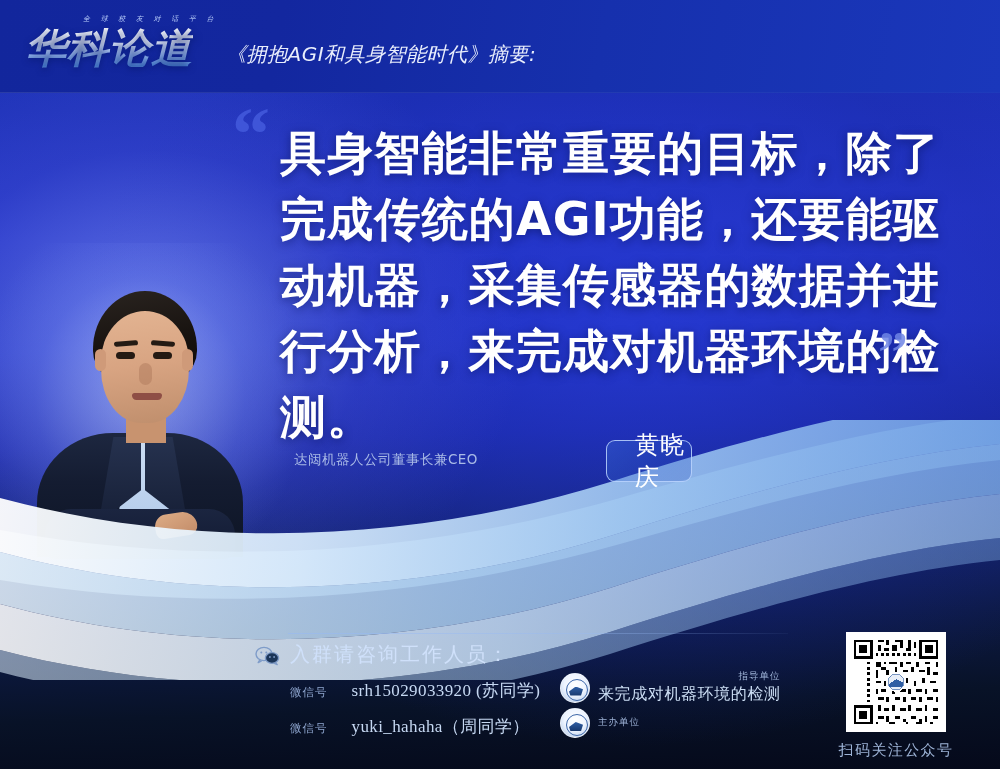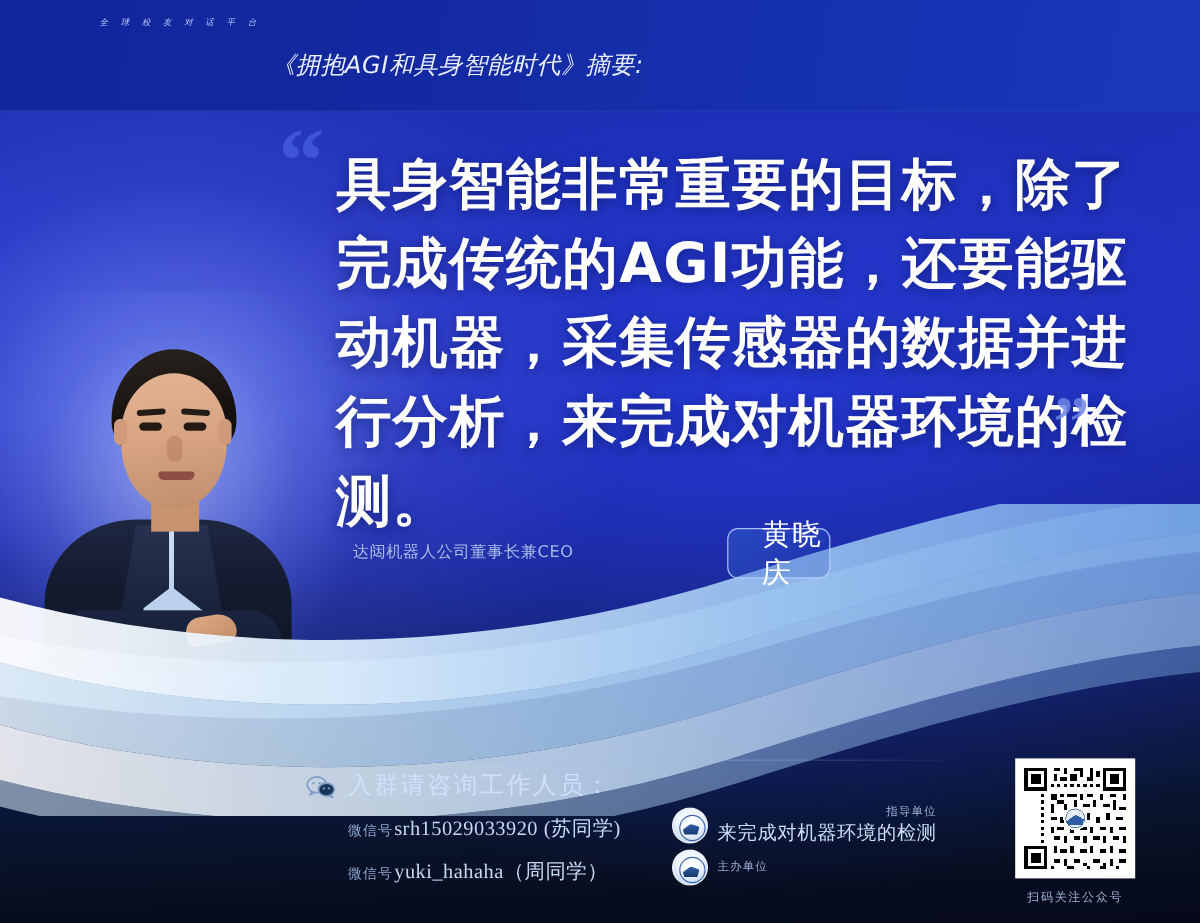--- a/index.html
+++ b/index.html
@@ -153,21 +153,21 @@
   }
   #wechat-icon { position:absolute; left:255px; top:646px; width:26px; height:20px; z-index:7; }
   #join-title {
     position:absolute; left:290px; top:641px; z-index:7;
     font-size:20px; color:#cfe0fa; letter-spacing:2px; white-space:nowrap;
     font-family:"DejaVu Sans",sans-serif;
   }
   .wx-row { position:absolute; left:290px; z-index:7; white-space:nowrap; display:flex; align-items:baseline; }
   #wx-row-1 { top:679px; } #wx-row-2 { top:715px; }
   .wx-label {
-    font-size:11.5px; color:#8fa6cf; letter-spacing:1px; margin-right:1px;
+    font-size:11.5px; color:#8fa6cf; letter-spacing:1px; margin-right:24px;
     font-family:"DejaVu Sans",sans-serif;
   }
   .wx-value {
     font-size:17px; color:#c6d8f2; letter-spacing:0.4px;
     font-family:Liberation Serif, serif;
   }
 
   
   .org-row { position:absolute; left:560px; z-index:7; display:flex; align-items:center; white-space:nowrap; }
   #org-row-1 { top:670px; } #org-row-2 { top:708px; }
@@ -196,33 +196,34 @@
     font-family:"DejaVu Sans",sans-serif;
   }
 
   
   #qr-block { position:absolute; left:837px; top:632px; z-index:7; width:118px; }
   #qr-code {
     width:100px; height:100px; background:#fff; padding:5px; margin:0 auto;
     display:block;
   }
   #qr-caption {
-    margin-top:9px; text-align:center; font-size:10px; color:#9db3d6;
+    margin-top:9px; text-align:center; font-size:15px; color:#9db3d6;
     letter-spacing:1.4px; white-space:nowrap;
     font-family:"DejaVu Sans",sans-serif;
   }
 </style>
 </head>
 <body>
 
 <div id="poster">
 
   <div id="header">
     <div id="logo-block">
       <div id="logo-tagline">全 球 校 友 对 话 平 台</div>
+      <div id="logo-main">华科论道</div>
     </div>
     <div id="header-title">《拥抱AGI和具身智能时代》摘要:</div>
   </div>
 
   <svg id="waves" viewBox="0 0 1000 260" preserveAspectRatio="none">
     <defs>
       <linearGradient id="wg1" x1="0" y1="0" x2="1" y2="0">
         <stop offset="0%" stop-color="#ffffff" stop-opacity="0.95"></stop>
         <stop offset="30%" stop-color="#dcefff" stop-opacity="0.92"></stop>
         <stop offset="62%" stop-color="#a9d2f7" stop-opacity="0.85"></stop>

